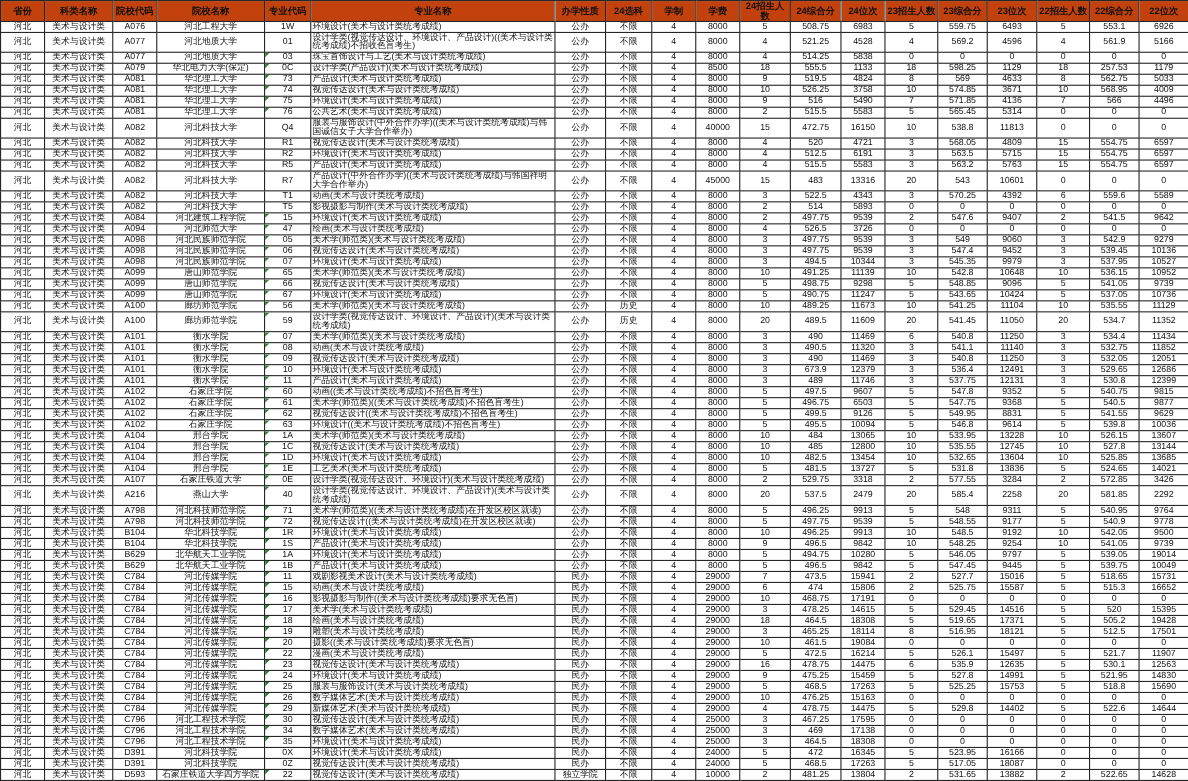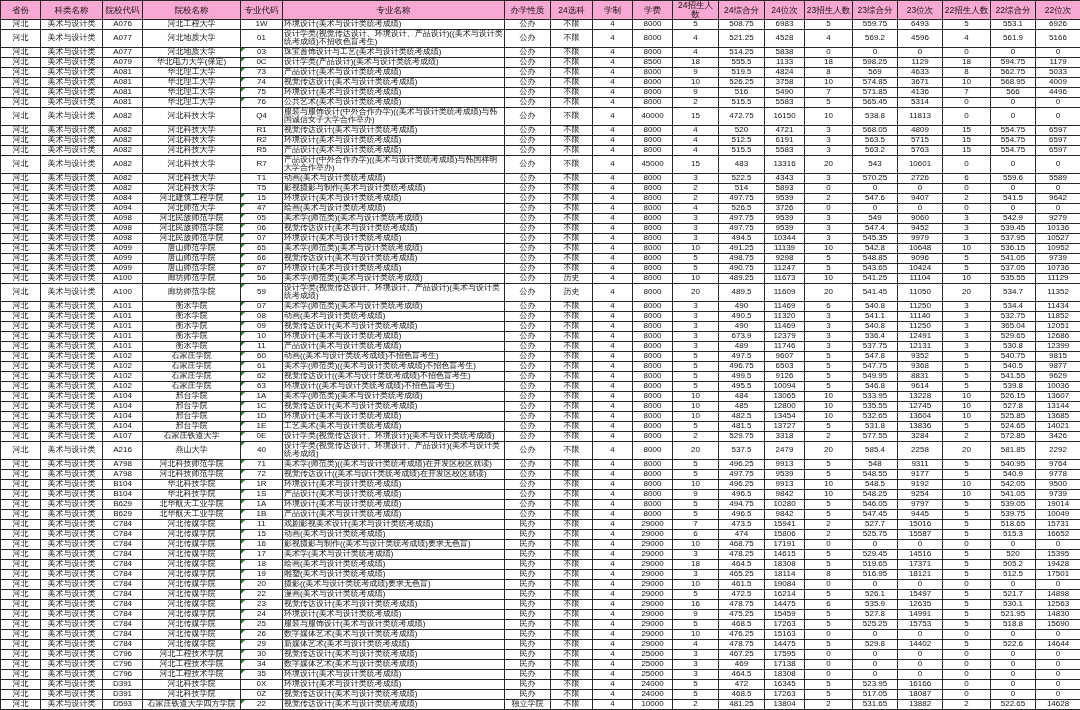--- a/index.html
+++ b/index.html
@@ -1,20 +1,20 @@
 <!DOCTYPE html>
 <html><head>
 <meta charset="utf-8">
 <style>
   html,body{margin:0;padding:0;background:#ffffff;}
   body{width:1080px;height:710px;overflow:hidden;font-family:"Liberation Sans","DejaVu Sans",sans-serif;}
   table{border-collapse:collapse;table-layout:fixed;width:1080px;}
   th,td{border:1px solid #262626;color:#111;text-align:center;vertical-align:middle;
         padding:0 1px;font-size:8px;line-height:1.06;overflow:hidden;}
-  th{font-weight:normal;font-size:8.5px;height:12px;background:#f9a8d4;}
+  th{font-weight:bold;font-size:8.5px;height:12px;background:#c2410c;}
   td{height:9px;}
   td.left{text-align:left;word-break:break-all;}
   td.code{position:relative;}
   span.flag{position:absolute;top:0;left:0;width:0;height:0;
             border-left:4px solid #2e7d32;border-bottom:4px solid transparent;}
 </style>
 </head>
 <body>
 
 <div>
@@ -138,21 +138,21 @@
           <td>不限</td>
           <td>4</td>
           <td>8500</td>
           <td>18</td>
           <td>555.5</td>
           <td>1133</td>
           <td>18</td>
           <td>598.25</td>
           <td>1129</td>
           <td>18</td>
-          <td>594.75</td>
+          <td>257.53</td>
           <td>1179</td>
         </tr>
         <tr>
           <td>河北</td>
           <td>美术与设计类</td>
           <td>A081</td>
           <td>华北理工大学</td>
           <td class="code"><span class="flag" style="border-left-color: rgb(46, 125, 50);"></span>73</td>
           <td class="left">产品设计(美术与设计类统考成绩)</td>
           <td>公办</td>
@@ -346,21 +346,21 @@
           <td class="left">动画(美术与设计类统考成绩)</td>
           <td>公办</td>
           <td>不限</td>
           <td>4</td>
           <td>8000</td>
           <td>3</td>
           <td>522.5</td>
           <td>4343</td>
           <td>3</td>
           <td>570.25</td>
-          <td>2726</td>
+          <td>4392</td>
           <td>6</td>
           <td>559.6</td>
           <td>5589</td>
         </tr>
         <tr>
           <td>河北</td>
           <td>美术与设计类</td>
           <td>A082</td>
           <td>河北科技大学</td>
           <td class="code">T5</td>
@@ -642,21 +642,21 @@
           <td>不限</td>
           <td>4</td>
           <td>8000</td>
           <td>3</td>
           <td>490</td>
           <td>11469</td>
           <td>3</td>
           <td>540.8</td>
           <td>11250</td>
           <td>3</td>
-          <td>365.04</td>
+          <td>532.05</td>
           <td>12051</td>
         </tr>
         <tr>
           <td>河北</td>
           <td>美术与设计类</td>
           <td>A101</td>
           <td>衡水学院</td>
           <td class="code"><span class="flag" style="border-left-color: rgb(46, 125, 50);"></span>10</td>
           <td class="left">环境设计(美术与设计类统考成绩)</td>
           <td>公办</td>
@@ -1189,21 +1189,21 @@
           <td>4</td>
           <td>29000</td>
           <td>5</td>
           <td>472.5</td>
           <td>16214</td>
           <td>5</td>
           <td>526.1</td>
           <td>15497</td>
           <td>5</td>
           <td>521.7</td>
-          <td>14898</td>
+          <td>11907</td>
         </tr>
         <tr>
           <td>河北</td>
           <td>美术与设计类</td>
           <td>C784</td>
           <td>河北传媒学院</td>
           <td class="code"><span class="flag" style="border-left-color: rgb(46, 125, 50);"></span>23</td>
           <td class="left">视觉传达设计(美术与设计类统考成绩)</td>
           <td>民办</td>
           <td>不限</td>

